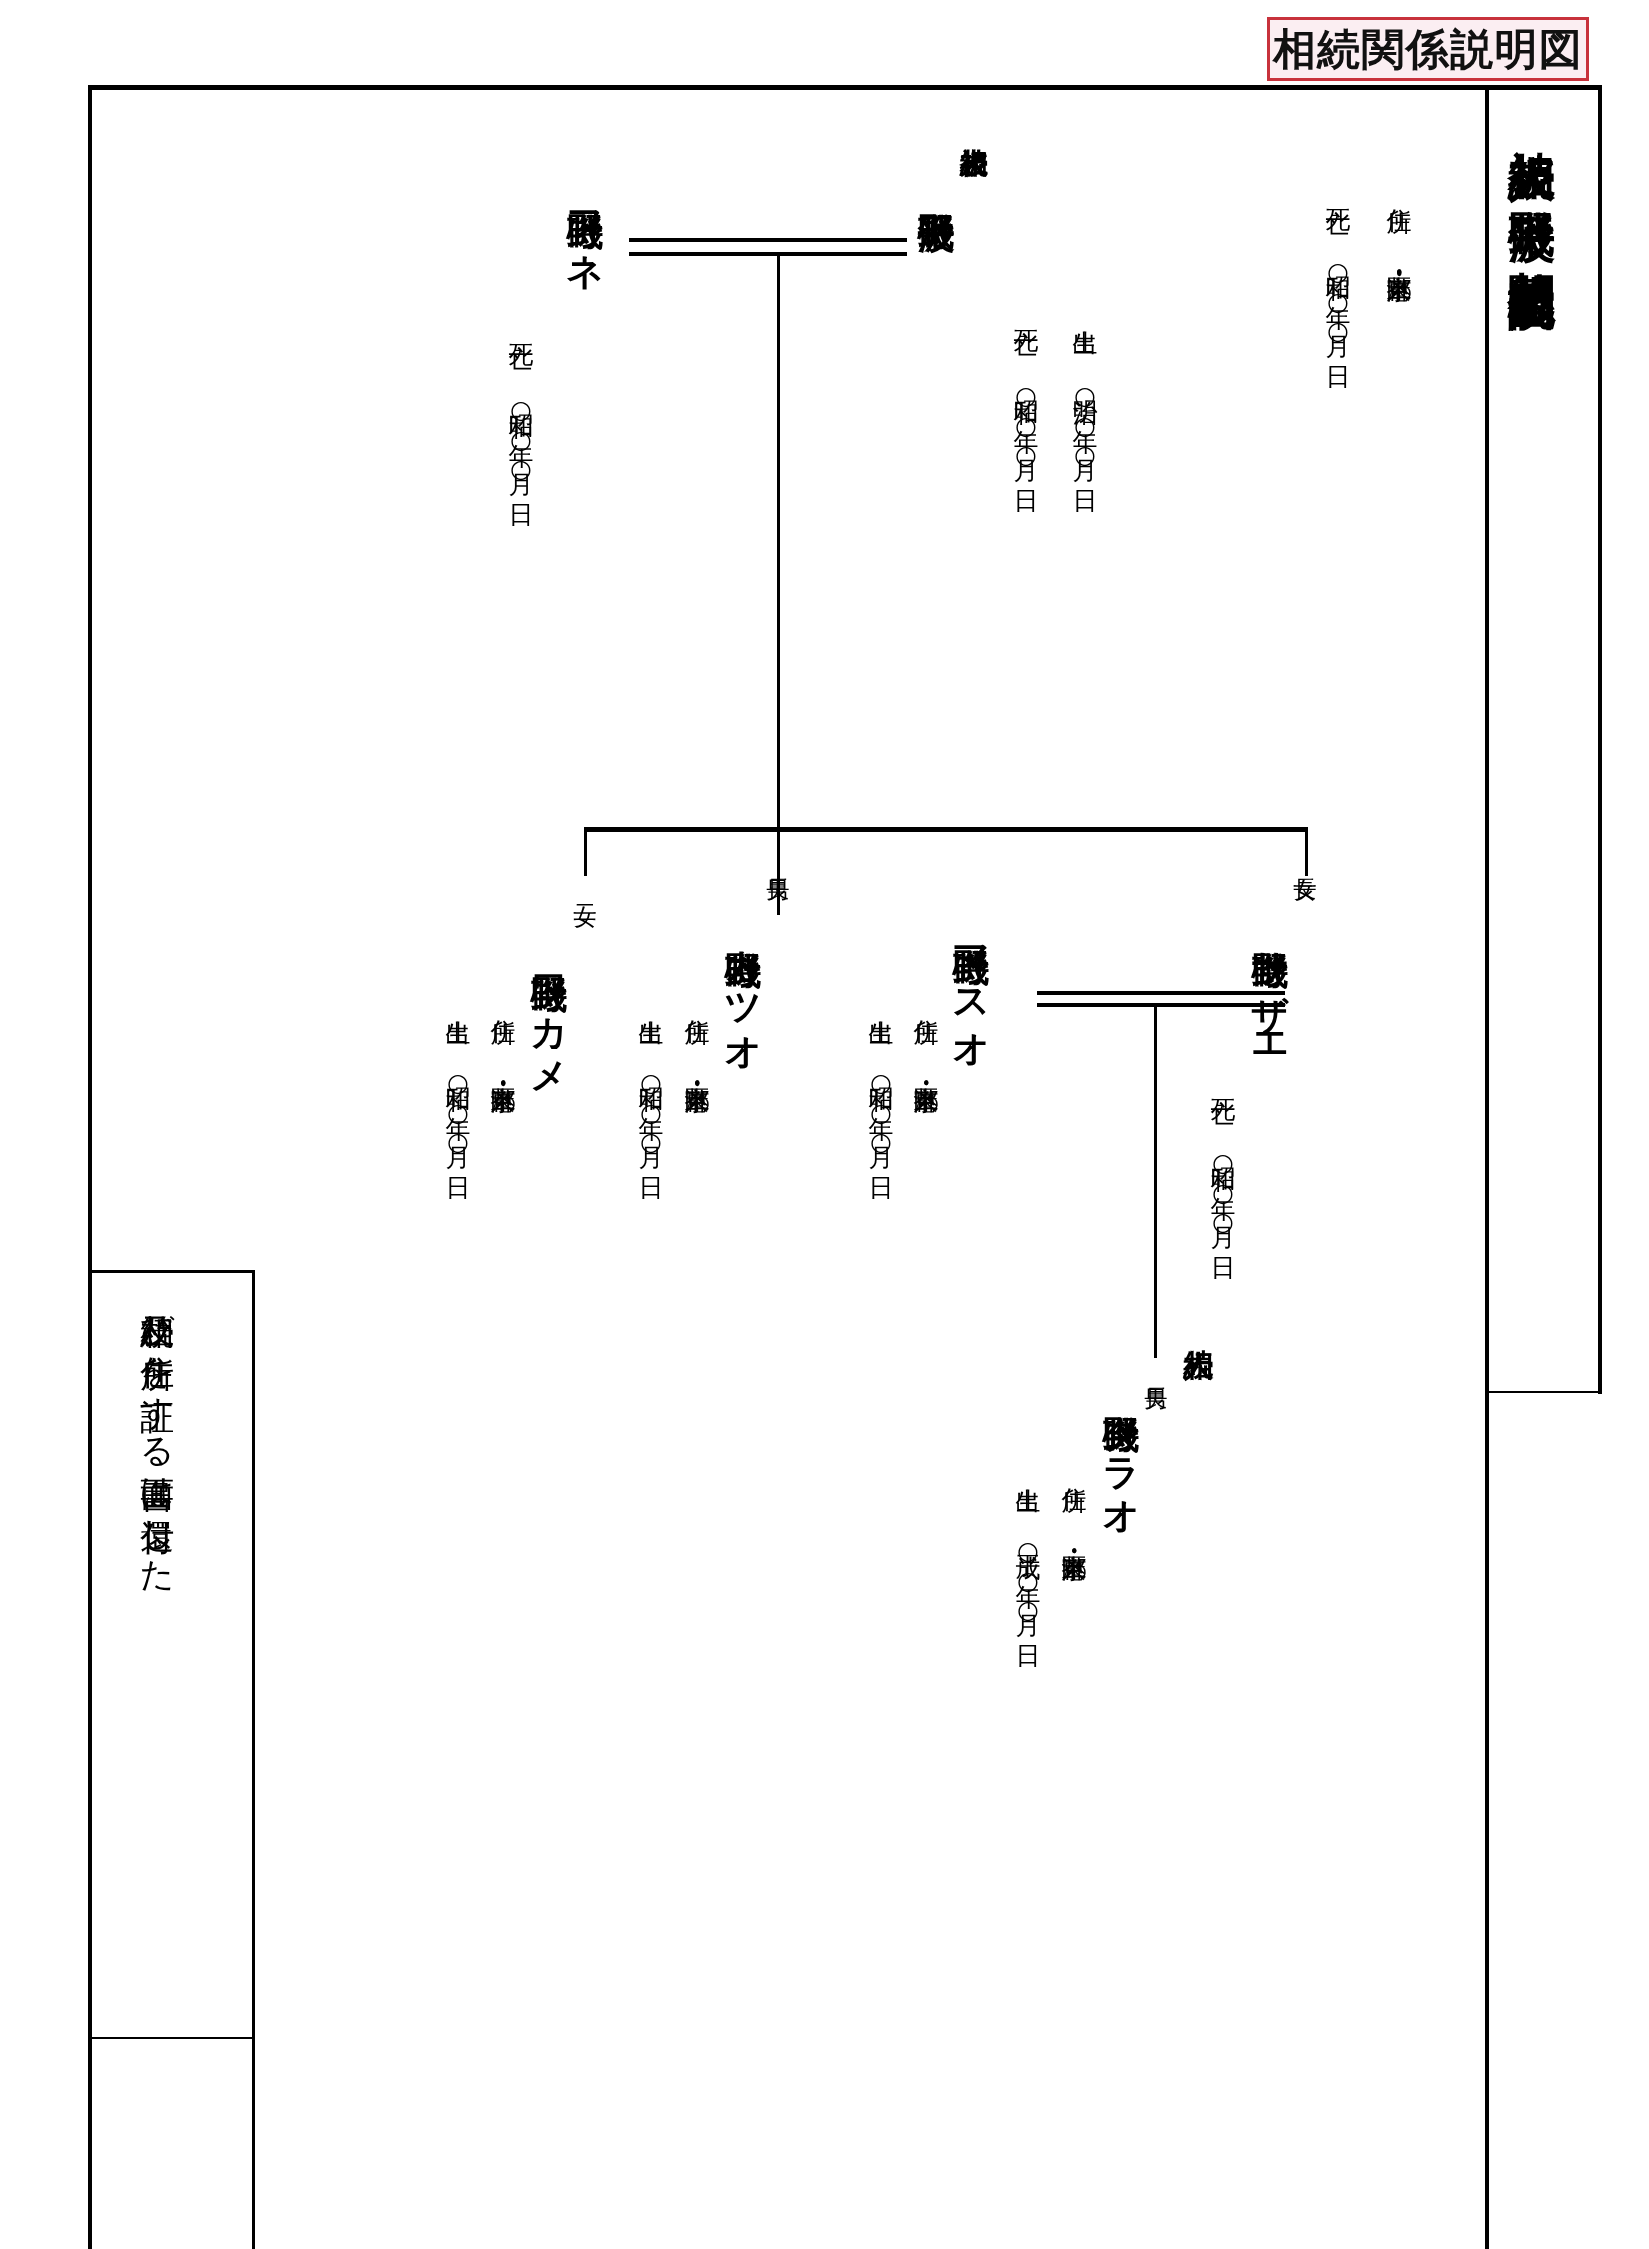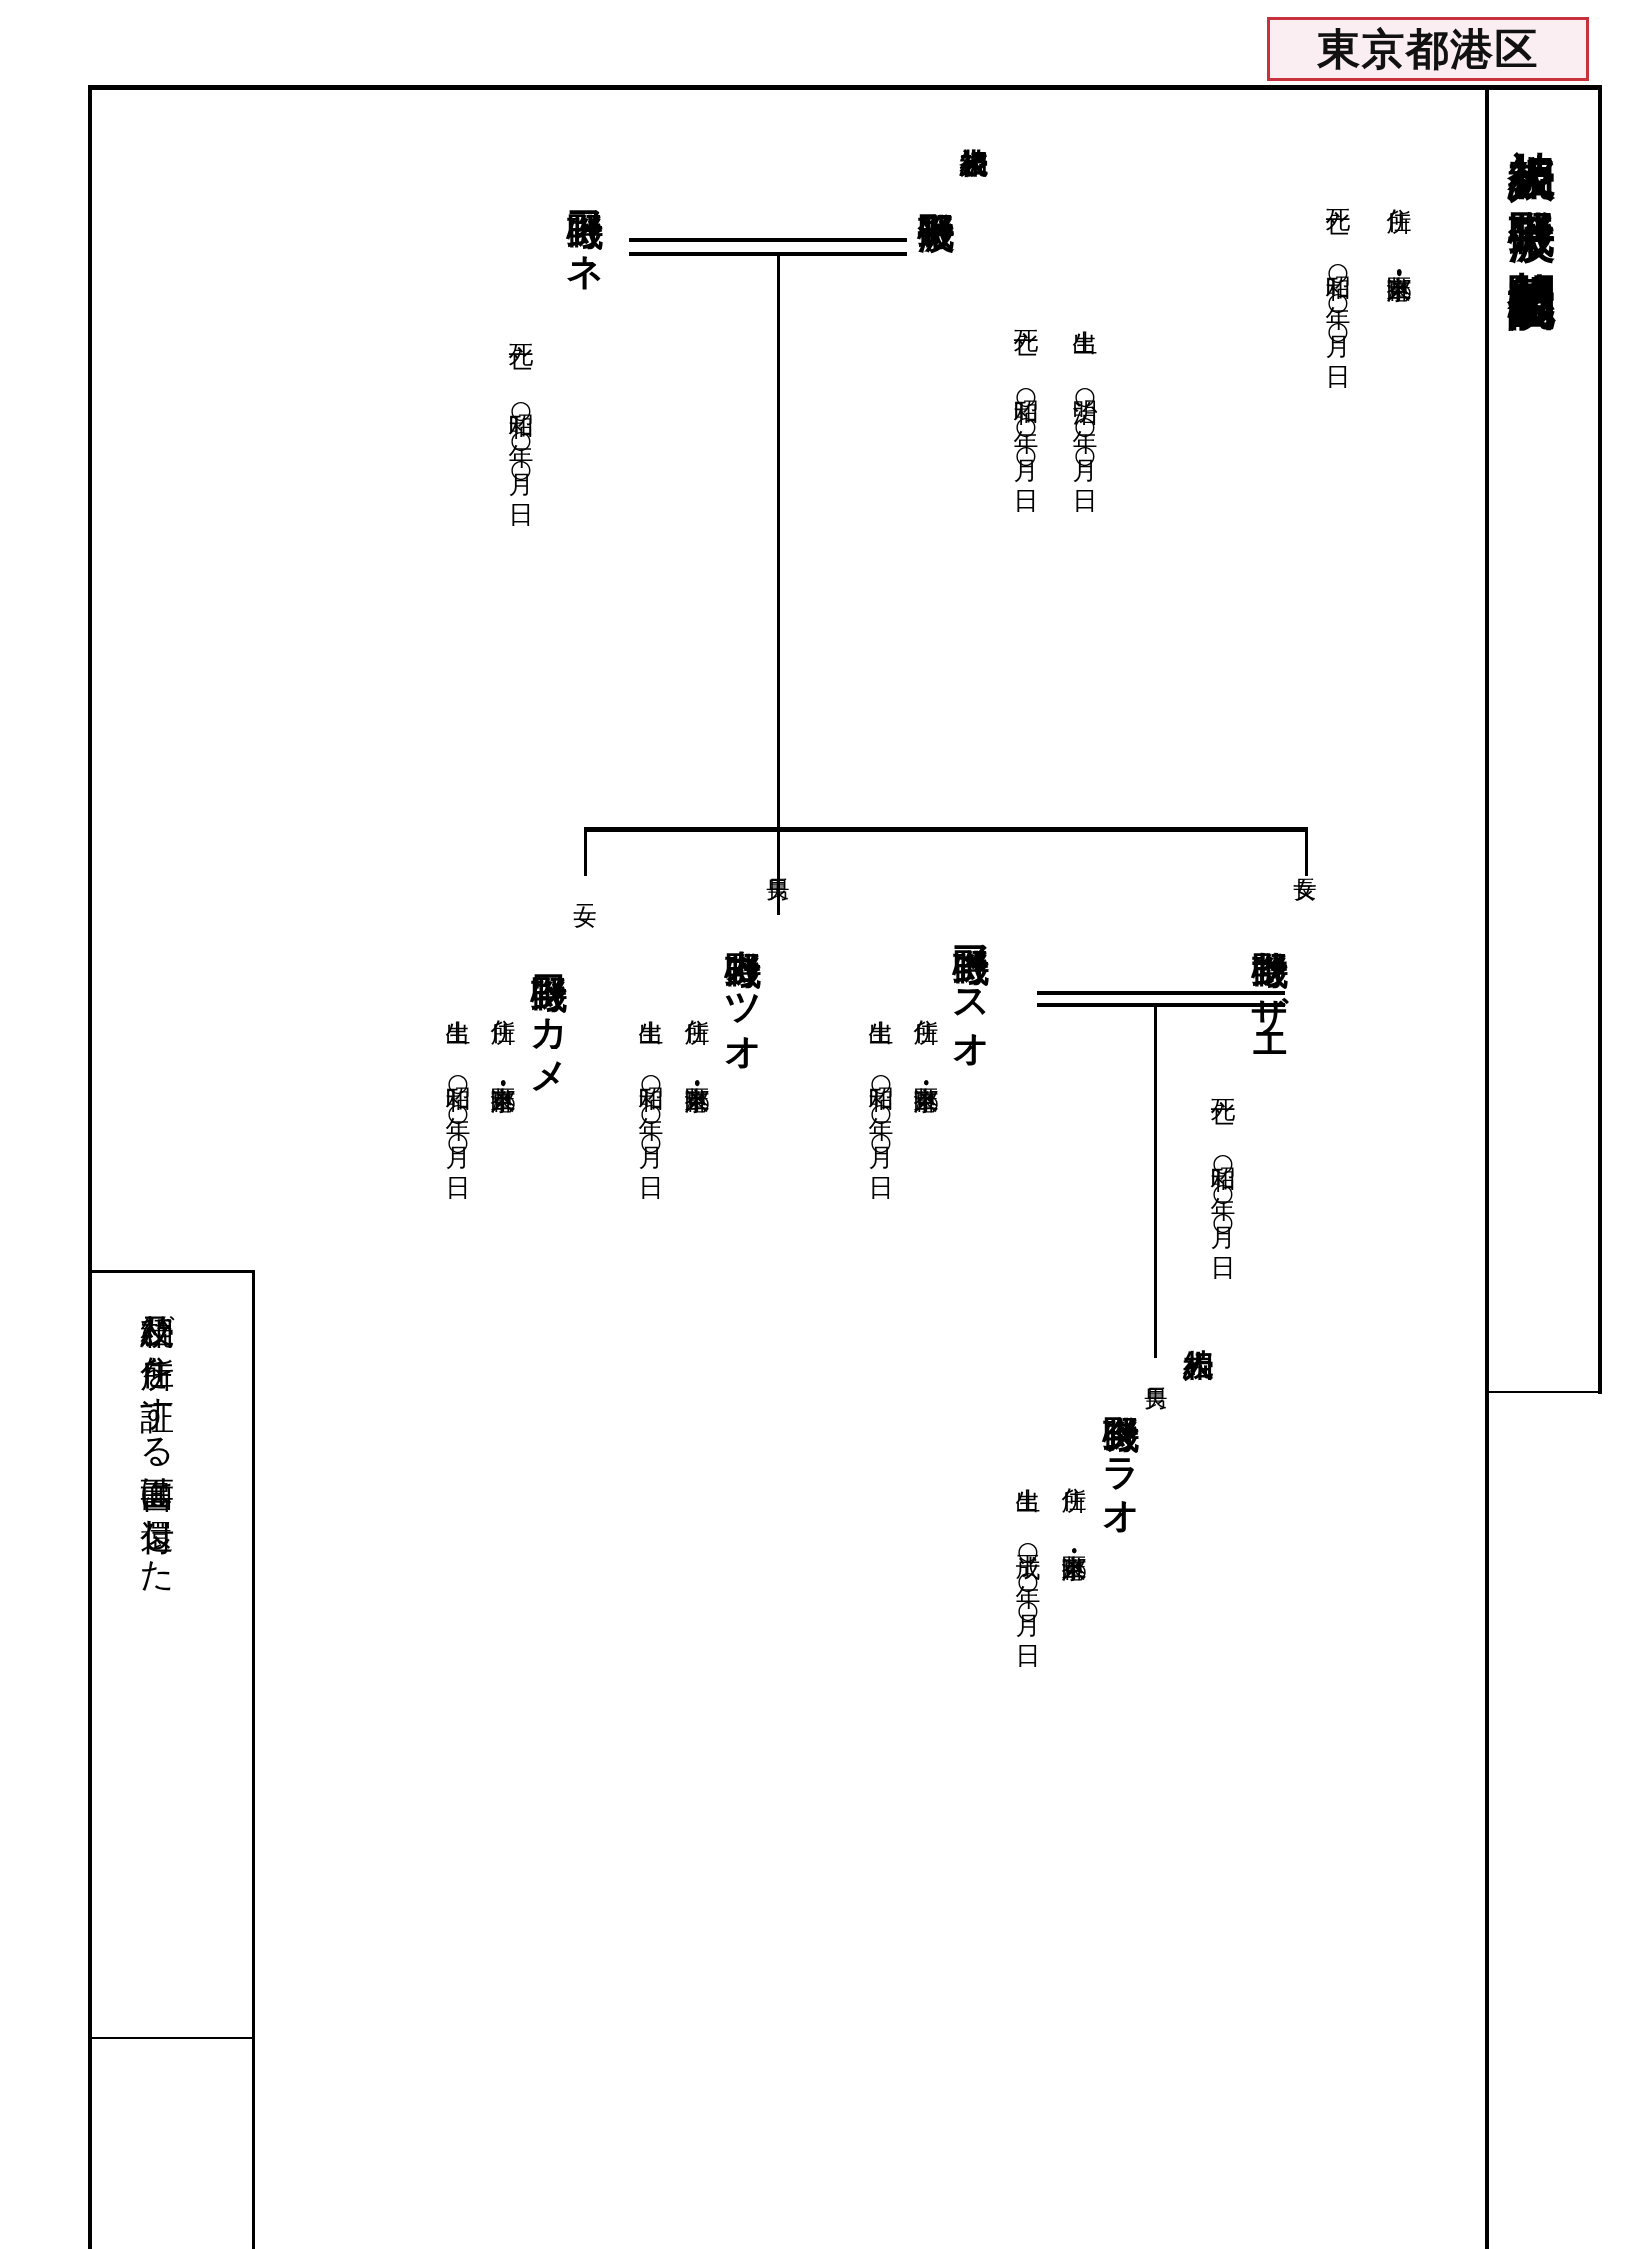--- a/index.html
+++ b/index.html
@@ -100,21 +100,21 @@
     font-weight: normal;
     letter-spacing: 0.9px;
   }
 </style>
 </head>
 <body>
 
 <div id="page">
 
   <div id="sample-badge">
-    <span>東京都港区</span>
+    <span>相続関係説明図</span>
   </div>
 
   <div class="rule-h" style="left:88px; top:85px; width:1514px; height:5px;"></div>
 
   <div class="rule-v" style="left:88px; top:85px; width:3.6px; height:2173px;"></div>
 
   <div class="rule-v" style="left:1598px; top:85px; width:3.6px; height:1309px;"></div>
 
   <div class="rule-v" style="left:1485px; top:85px; width:4px; height:2173px;"></div>
 

